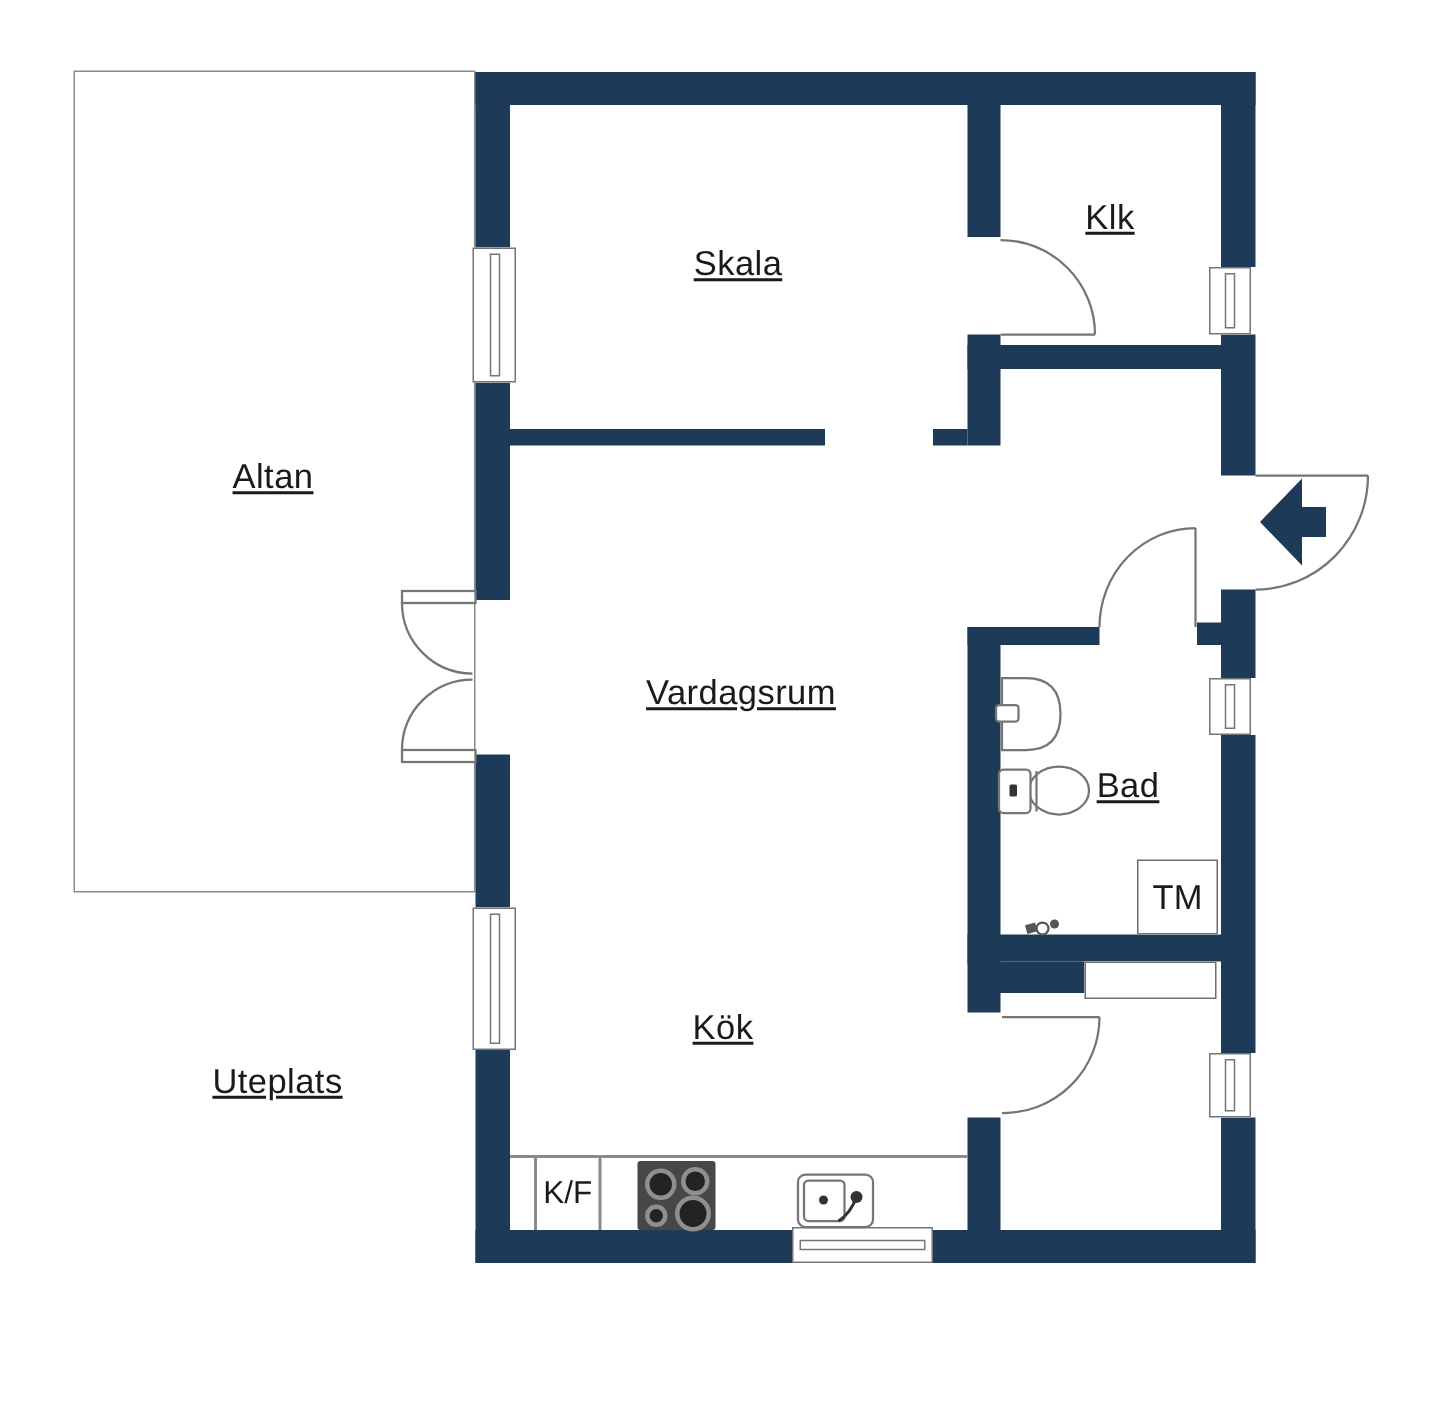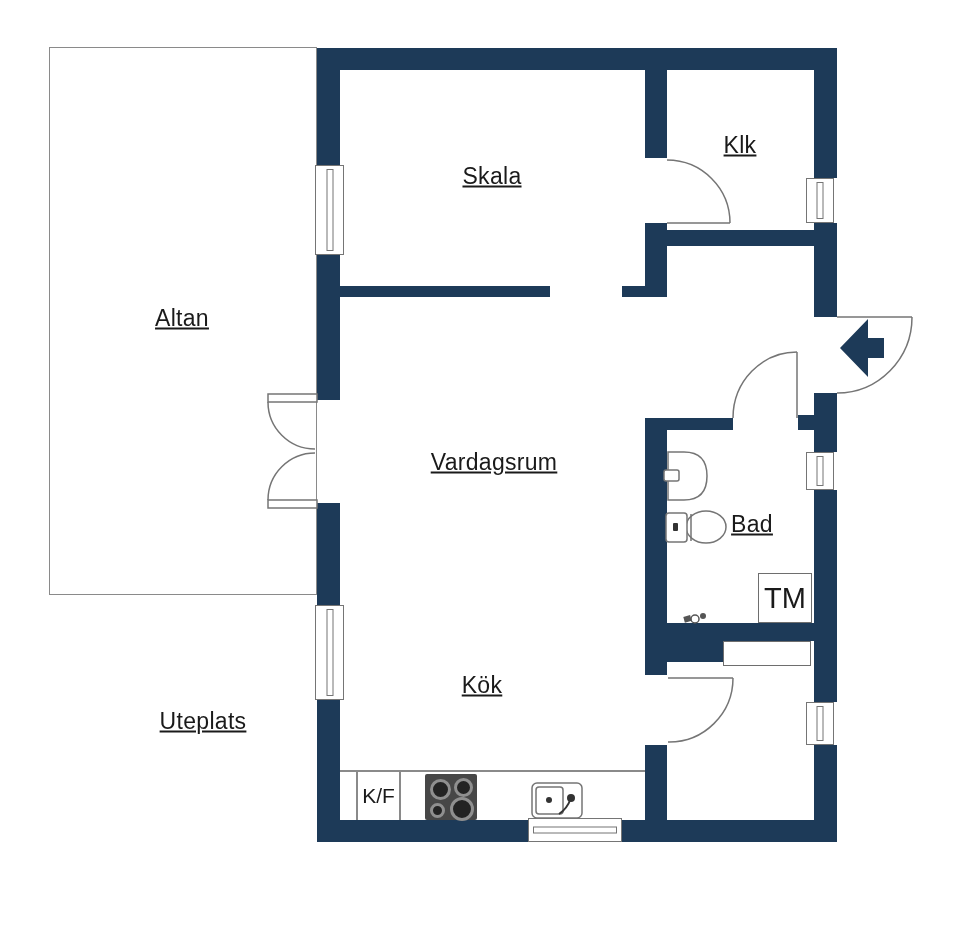--- a/index.html
+++ b/index.html
@@ -36,21 +36,21 @@
     border:1px solid var(--line);background:#fff;box-sizing:border-box;
   }
   .room-label{
     position:absolute;transform:translate(-50%,-50%);
     font-size:23px;line-height:1;white-space:nowrap;letter-spacing:.3px;text-decoration:underline;
   }
   .box-outline{
     position:absolute;background:#fff;border:1.5px solid #6e6e6e;
     box-sizing:border-box;display:flex;align-items:center;justify-content:center;
   }
-  #tm-box{left:758px;top:573px;width:54px;height:50px;font-size:29px;}
+  #tm-box{left:758px;top:573px;width:54px;height:50px;font-size:23px;}
   #closet-box{left:723px;top:641px;width:88px;height:25px;}
   .counter-line{position:absolute;background:#8a8a8a;}
   #kf-cell{
     position:absolute;left:357px;top:772px;width:43px;height:48px;
     display:flex;align-items:center;justify-content:center;font-size:21px;border-radius:21px;
   }
   #stove{
     position:absolute;left:425px;top:774px;width:52px;height:46px;
     background:#474747;border-radius:2px;
   }
@@ -190,15 +190,15 @@
       <path d="M571,798 Q567,809 559,814" stroke="#333" stroke-width="2" fill="none"></path>
     </g>
   </svg>
 
   <div class="room-label" style="left:182px;top:318px;">Altan</div>
   <div class="room-label" style="left:492px;top:176px;">Skala</div>
   <div class="room-label" style="left:740px;top:145px;">Klk</div>
   <div class="room-label" style="left:494px;top:462px;">Vardagsrum</div>
   <div class="room-label" style="left:752px;top:524px;">Bad</div>
   <div class="room-label" style="left:482px;top:685px;">Kök</div>
-  <div class="room-label" style="left:203px;top:721px;">Uteplats</div>
+  <div class="room-label" style="left:185px;top:721px;">Uteplats</div>
 
 </div>
 
 </body></html>

